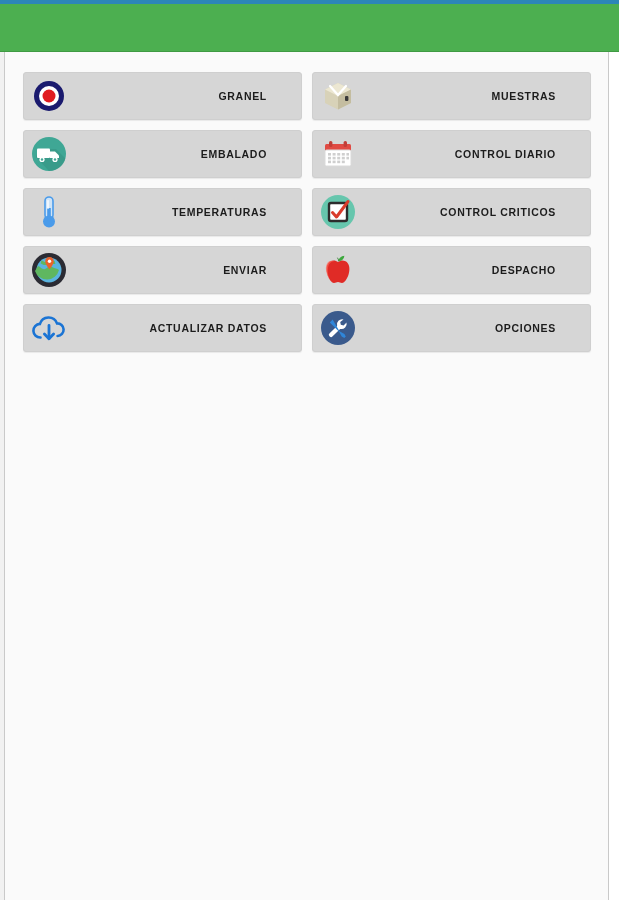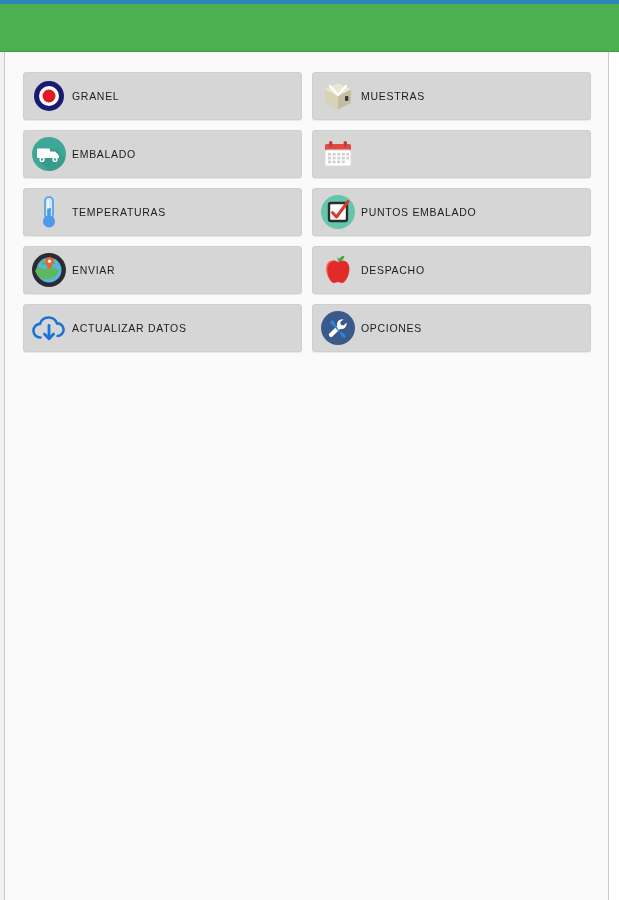--- a/index.html
+++ b/index.html
@@ -126,23 +126,23 @@
     height: 46px;
     display: flex;
     align-items: center;
     justify-content: center;
     margin-left: 2px;
   }
   .menu-icon svg { display: block; }
 
   .menu-label {
     flex: 1;
-    text-align: left;
+    text-align: right;
     font-size: 10.5px;
-    font-weight: normal;
+    font-weight: bold;
     letter-spacing: .7px;
     color: #1c1c1c;
     padding-right: 34px;
     white-space: nowrap;
     overflow: hidden;
     text-overflow: ellipsis;
   }
 </style>
 </head>
 <body>
@@ -224,20 +224,21 @@
                   <rect x="15.2" y="18.8" width="3" height="2.6"></rect>
                   <rect x="19.8" y="18.8" width="3" height="2.6"></rect>
                   <rect x="24.4" y="18.8" width="2.6" height="2.6"></rect>
                   <rect x="6" y="22.6" width="3" height="2.6"></rect>
                   <rect x="10.6" y="22.6" width="3" height="2.6"></rect>
                   <rect x="15.2" y="22.6" width="3" height="2.6"></rect>
                   <rect x="19.8" y="22.6" width="3" height="2.6"></rect>
                 </g>
               </svg>
             </div>
+            <div class="menu-label">CONTROL DIARIO</div>
           </div>
         </div>
         <div class="cell">
           <div class="menu-button">
             <div class="menu-icon">
               <svg width="30" height="36" viewBox="0 0 30 36">
                 <rect x="11" y="3" width="8" height="22" rx="4" fill="#cfe4f7" stroke="#4a9bea" stroke-width="1.6"></rect>
                 <circle cx="15" cy="27.5" r="6" fill="#4a9bea"></circle>
                 <rect x="13.2" y="14" width="3.6" height="13" fill="#4a9bea"></rect>
                 <rect x="13.2" y="6" width="1.6" height="9" rx=".8" fill="#ffffff" opacity=".85"></rect>
@@ -248,21 +249,21 @@
         </div>
         <div class="cell">
           <div class="menu-button">
             <div class="menu-icon">
               <svg width="36" height="36" viewBox="0 0 36 36">
                 <circle cx="18" cy="18" r="17" fill="#66c6ad"></circle>
                 <rect x="9" y="9" width="18" height="18" rx="2" fill="#ffffff" stroke="#2c2c2c" stroke-width="2.4"></rect>
                 <path d="M12.5 18.5 L16.5 23 L28 7.5" stroke="#d93b2b" stroke-width="3" fill="none" stroke-linecap="round" stroke-linejoin="round"></path>
               </svg>
             </div>
-            <div class="menu-label">PUNTOS EMBALADO</div>
+            <div class="menu-label">CONTROL CRITICOS</div>
           </div>
         </div>
         <div class="cell">
           <div class="menu-button">
             <div class="menu-icon">
               <svg width="36" height="36" viewBox="0 0 36 36">
                 <circle cx="18" cy="18" r="17" fill="#2b2b33"></circle>
                 <circle cx="18" cy="18" r="12.5" fill="#5ab4e0"></circle>
                 <path d="M7 14c3 1 4 4 7 3s4-4 7-2 5 1 7 3a12.5 12.5 0 0 1-24 1z" fill="#5fb760"></path>
                 <path d="M10 10c2 .5 3 2 5 1.5s2-2.5 4-2 3 1.5 5 1" fill="none" stroke="#5fb760" stroke-width="3"></path>

